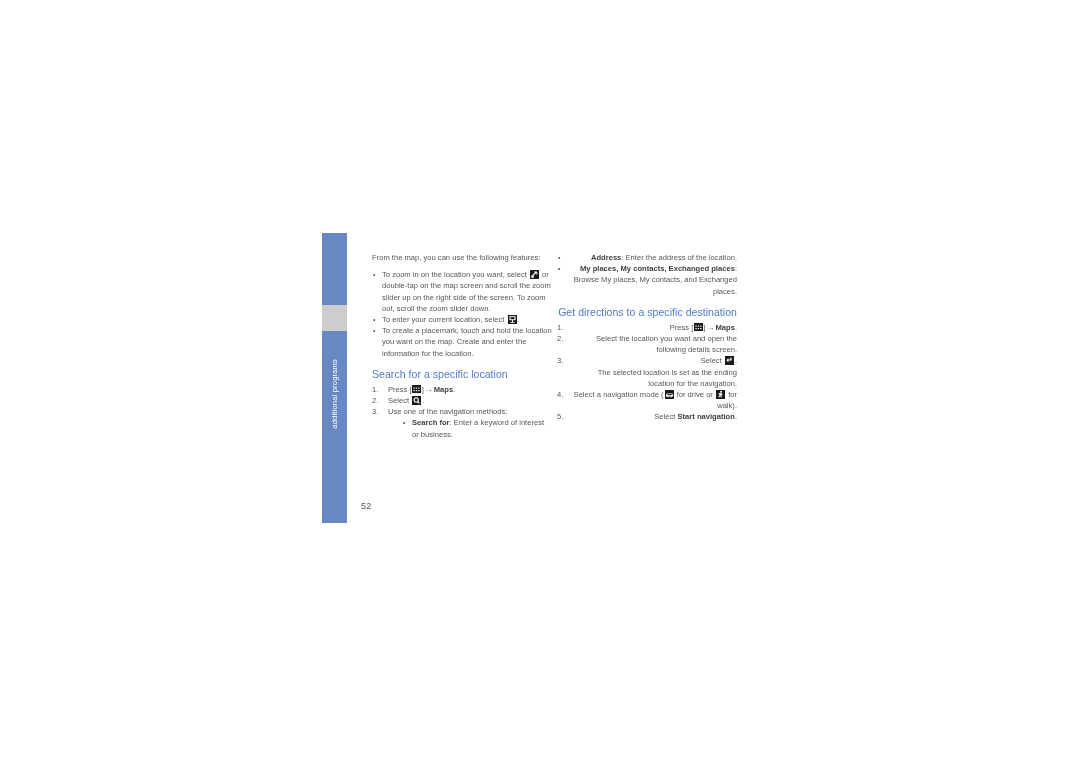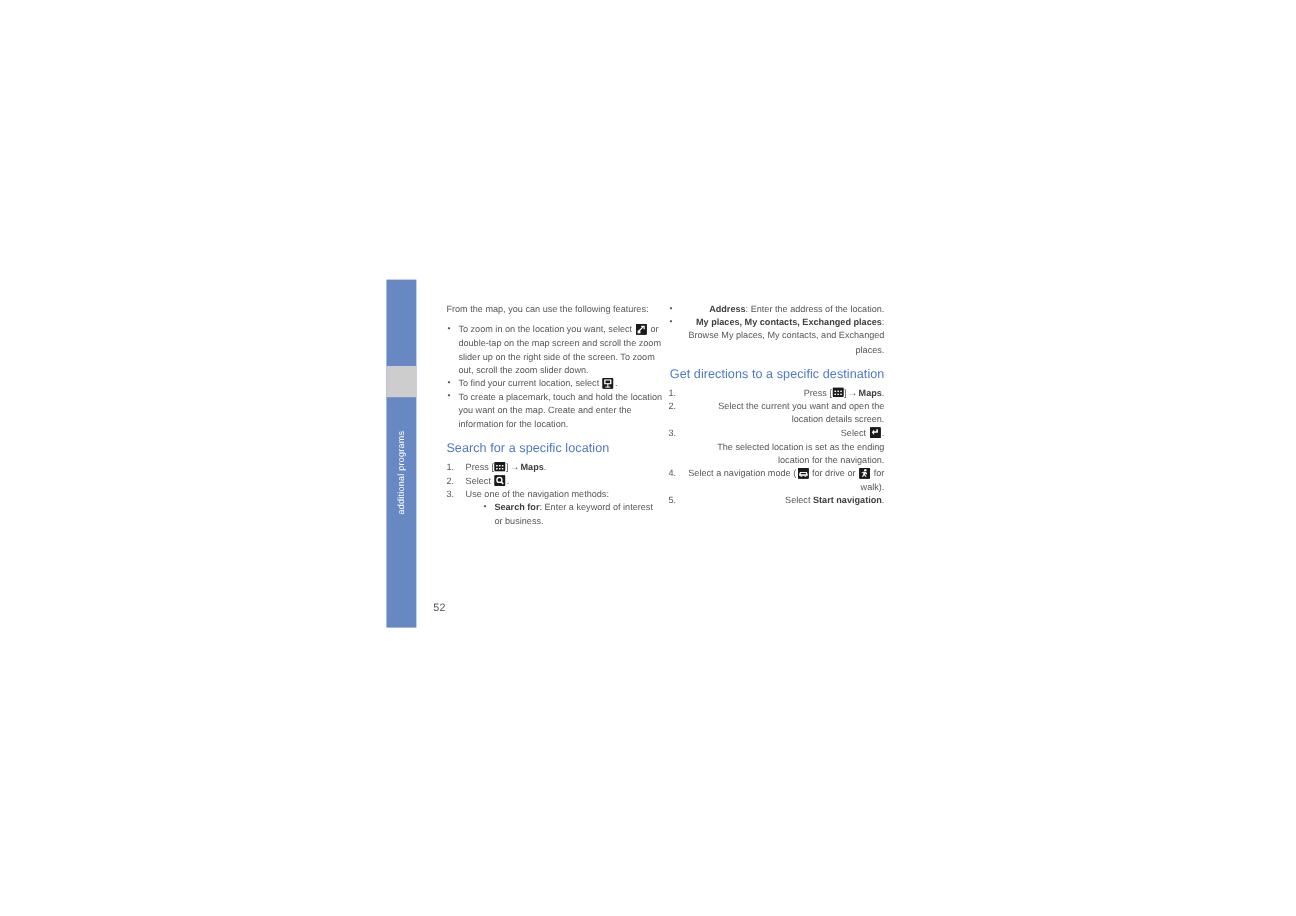--- a/index.html
+++ b/index.html
@@ -196,21 +196,21 @@
     <ul class="bullets">
       <li>
         <span>To zoom in on the location you want, select </span><span class="ico"><svg width="9" height="9" viewBox="0 0 9 9">
               <rect width="9" height="9" fill="#1a1a1a"></rect>
               <path d="M2 6.3 L6.3 2" stroke="#ffffff" stroke-width="1.1"></path>
               <path d="M4.3 2 L6.8 2 L6.8 4.4" fill="none" stroke="#ffffff" stroke-width="1"></path>
               <rect x="1.3" y="5.6" width="2.4" height="2.2" fill="#ffffff"></rect>
             </svg></span><span> or double-tap on the map screen and scroll the zoom slider up on the right side of the screen. To zoom out, scroll the zoom slider down.</span>
       </li>
       <li>
-        <span>To find your current location, select </span><span class="ico"><svg width="9" height="9" viewBox="0 0 9 9">
+        <span>To enter your current location, select </span><span class="ico"><svg width="9" height="9" viewBox="0 0 9 9">
               <rect width="9" height="9" fill="#1a1a1a"></rect>
               <rect x="1.5" y="1.2" width="6" height="4" fill="#ffffff"></rect>
               <rect x="2.6" y="2.1" width="3.8" height="2.2" fill="#1a1a1a"></rect>
               <rect x="4.1" y="5" width="0.9" height="2.6" fill="#ffffff"></rect>
               <rect x="2.4" y="7.2" width="4.2" height="0.8" fill="#ffffff"></rect>
             </svg></span><span>.</span>
       </li>
       <li>
         <span>To create a placemark, touch and hold the location you want on the map. Create and enter the information for the location.</span>
       </li>
@@ -265,21 +265,21 @@
                 <rect x="1.4" y="1.5" width="1.3" height="1.2"></rect>
                 <rect x="3.8" y="1.5" width="1.3" height="1.2"></rect>
                 <rect x="6.2" y="1.5" width="1.3" height="1.2"></rect>
                 <rect x="1.4" y="4" width="1.3" height="1.2"></rect>
                 <rect x="3.8" y="4" width="1.3" height="1.2"></rect>
                 <rect x="6.2" y="4" width="1.3" height="1.2"></rect>
               </g>
             </svg></span><span class="brk">]</span><span class="arrow">→</span><b>Maps</b><span>.</span>
       </li>
       <li>
-        <span>Select the current you want and open the location details screen.</span>
+        <span>Select the location you want and open the following details screen.</span>
       </li>
       <li>
         <span>Select </span><span class="ico"><svg width="9" height="9" viewBox="0 0 9 9">
               <rect width="9" height="9" fill="#1a1a1a"></rect>
               <path d="M6.6 1.8 L6.6 4.6 L3.4 4.6 L3.4 6.6 L1.5 4.2 L3.4 2 L3.4 3.4 L5.3 3.4 L5.3 1.8 Z" fill="#ffffff"></path>
             </svg></span><span>.</span>
         <span class="sub-line">The selected location is set as the ending location for the navigation.</span>
       </li>
       <li>
         <span>Select a navigation mode (</span><span class="ico"><svg width="9" height="9" viewBox="0 0 9 9">

